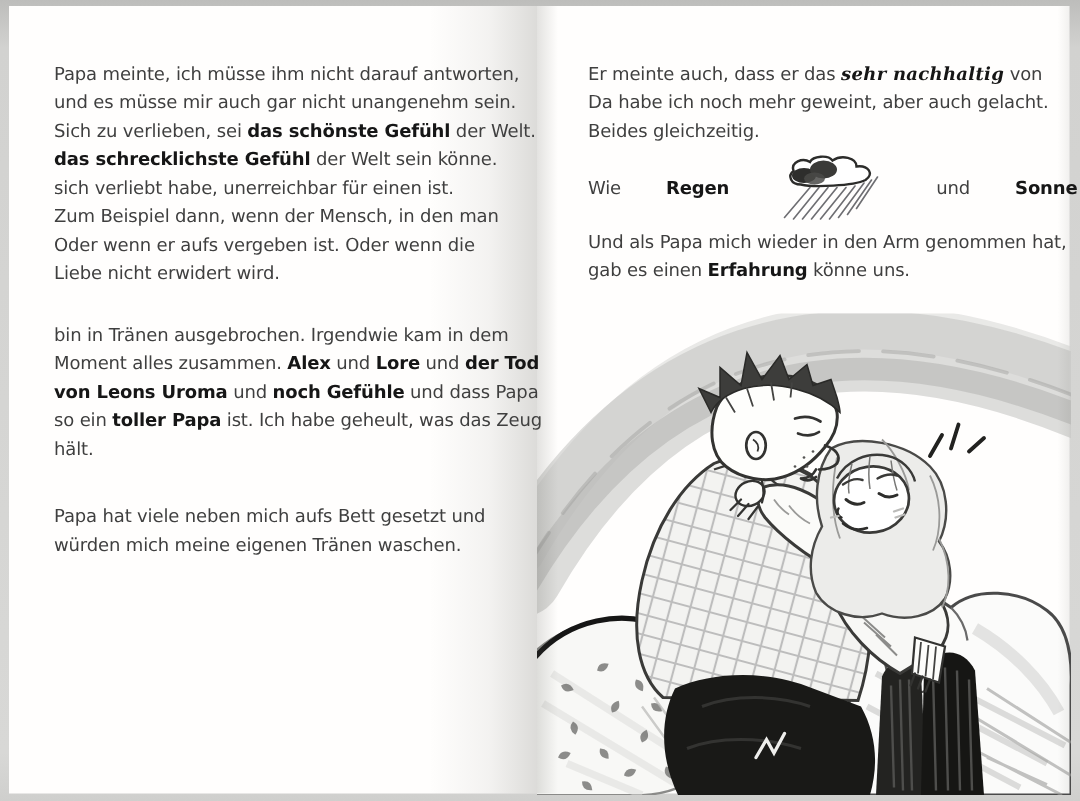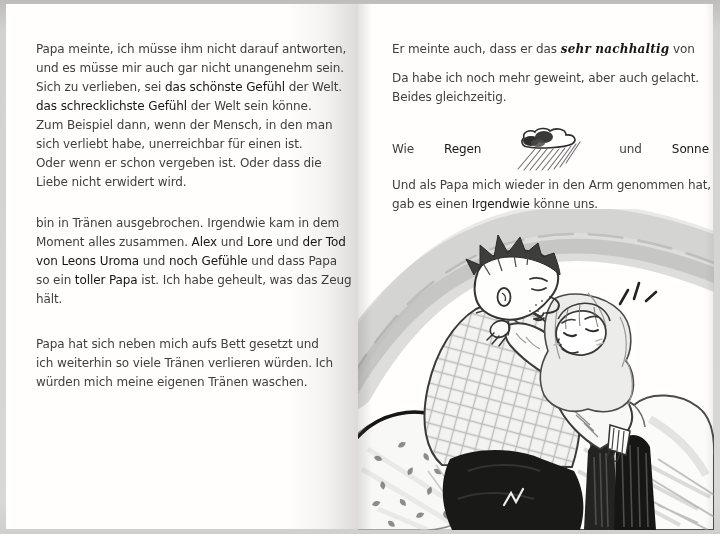--- a/index.html
+++ b/index.html
@@ -15,61 +15,60 @@
   .page.right::before{content:"";position:absolute;left:0;top:0;bottom:0;width:14px;z-index:6;
     background:linear-gradient(to right,rgba(80,80,72,0.16),rgba(80,80,72,0));pointer-events:none;}
   .page.right::after{content:"";position:absolute;right:0;top:0;bottom:0;width:8px;z-index:6;
     background:linear-gradient(to left,rgba(80,80,72,0.08),rgba(80,80,72,0));pointer-events:none;}
   .textblock{position:absolute;color:#3f3f3f;font-size:12px;line-height:19px;letter-spacing:-0.1px;z-index:3;}
   .left-text{left:30px;top:36px;width:326px;}
   .right-text{left:34px;top:36px;width:320px;}
   .para{margin:0;}
   .p-l1{margin-bottom:22px;}
   .p-l2{margin-bottom:26px;}
-  .p-r1{margin-bottom:10px;}
-  .p-r2{margin-bottom:20px;}
+  .p-r1{margin-bottom:0;}
+  .p-r2{margin-bottom:6px;}
   .icon-line{margin-bottom:5px;}
   .line{white-space:nowrap;}
   .icon-line .line{display:flex;align-items:center;height:44px;gap:30px;}
   .run{display:inline;}
-  .run.b{font-weight:400;color:#161616;}
+  .run.b{font-weight:700;color:#161616;}
   .run.script{font-family:"DejaVu Serif","Liberation Serif",serif;font-style:italic;font-weight:700;letter-spacing:0.2px;}
   .inline-icon{display:inline-flex;flex:0 0 auto;}
   .inline-icon.rain-cloud{width:76px;height:44px;margin:0 0 0 2px;}
   .inline-icon.sun-with-sunglasses{width:50px;height:42px;margin:0 4px;}
   .inline-icon svg{display:block;width:100%;height:100%;}
   .illustration{position:absolute;left:0;top:205px;width:356px;height:321px;z-index:1;}
 </style>
 </head>
 <body>
 
 <div class="stage">
 
   <div class="page left">
     <div class="textblock left-text">
       <div class="para p-l1">
           <div class="line"><span class="run">Papa meinte, ich müsse ihm nicht darauf antworten,</span></div>
           <div class="line"><span class="run">und es müsse mir auch gar nicht unangenehm sein.</span></div>
           <div class="line"><span class="run">Sich zu verlieben, sei </span><span class="run b">das schönste Gefühl</span><span class="run"> der Welt.</span></div>
           <div class="line"><span class="run b">das schrecklichste Gefühl</span><span class="run"> der Welt sein könne.</span></div>
+          <div class="line"><span class="run">sich verliebt habe, unerreichbar für einen ist.</span></div>
           <div class="line"><span class="run">Zum Beispiel dann, wenn der Mensch, in den man</span></div>
-          <div class="line"><span class="run">sich verliebt habe, unerreichbar für einen ist.</span></div>
-          <div class="line"><span class="run">Oder wenn er schon vergeben ist. Oder dass die</span></div>
+          <div class="line"><span class="run">Oder wenn er aufs vergeben ist. Oder wenn die</span></div>
           <div class="line"><span class="run">Liebe nicht erwidert wird.</span></div>
         </div>
       <div class="para p-l2">
           <div class="line"><span class="run">bin in Tränen ausgebrochen. Irgendwie kam in dem</span></div>
           <div class="line"><span class="run">Moment alles zusammen. </span><span class="run b">Alex</span><span class="run"> und </span><span class="run b">Lore</span><span class="run"> und </span><span class="run b">der Tod</span></div>
           <div class="line"><span class="run b">von Leons Uroma</span><span class="run"> und </span><span class="run b">noch Gefühle</span><span class="run"> und dass Papa</span></div>
           <div class="line"><span class="run">so ein </span><span class="run b">toller Papa</span><span class="run"> ist. Ich habe geheult, was das Zeug</span></div>
           <div class="line"><span class="run">hält.</span></div>
         </div>
       <div class="para">
-          <div class="line"><span class="run">Papa hat sich neben mich aufs Bett gesetzt und</span></div>
-          <div class="line"><span class="run">ich weiterhin so viele Tränen verlieren würden. Ich</span></div>
+          <div class="line"><span class="run">Papa hat viele neben mich aufs Bett gesetzt und</span></div>
           <div class="line"><span class="run">würden mich meine eigenen Tränen waschen.</span></div>
         </div>
     </div>
   </div>
 
   <div class="page right">
     <div class="textblock right-text">
       <div class="para p-r1">
           <div class="line"><span class="run">Er meinte auch, dass er das </span><span class="run b script">sehr nachhaltig</span><span class="run"> von</span></div>
         </div>
@@ -129,21 +128,21 @@
                     <path d="M16,5 L18,9"></path>
       </g>
     </g>
   </svg>
 </span>
             <span class="run"> war das.</span>
           </div>
         </div>
       <div class="para">
           <div class="line"><span class="run">Und als Papa mich wieder in den Arm genommen hat,</span></div>
-          <div class="line"><span class="run">gab es einen </span><span class="run b">Irgendwie</span><span class="run"> könne uns.</span></div>
+          <div class="line"><span class="run">gab es einen </span><span class="run b">Erfahrung</span><span class="run"> könne uns.</span></div>
         </div>
     </div>
 
     <svg class="illustration" viewBox="0 0 356 321" xmlns="http://www.w3.org/2000/svg" preserveAspectRatio="none">
       <defs>
         <pattern id="plaid" width="13" height="13" patternUnits="userSpaceOnUse" patternTransform="rotate(15)">
           <rect width="13" height="13" fill="#f3f3f1"></rect>
           <path d="M0 6.5 H13 M6.5 0 V13" stroke="#bdbdbd" stroke-width="1.4"></path>
         </pattern>
         <path id="leaf" d="M0,0 q4,-5 9,0 q-5,5 -9,0 Z"></path>

